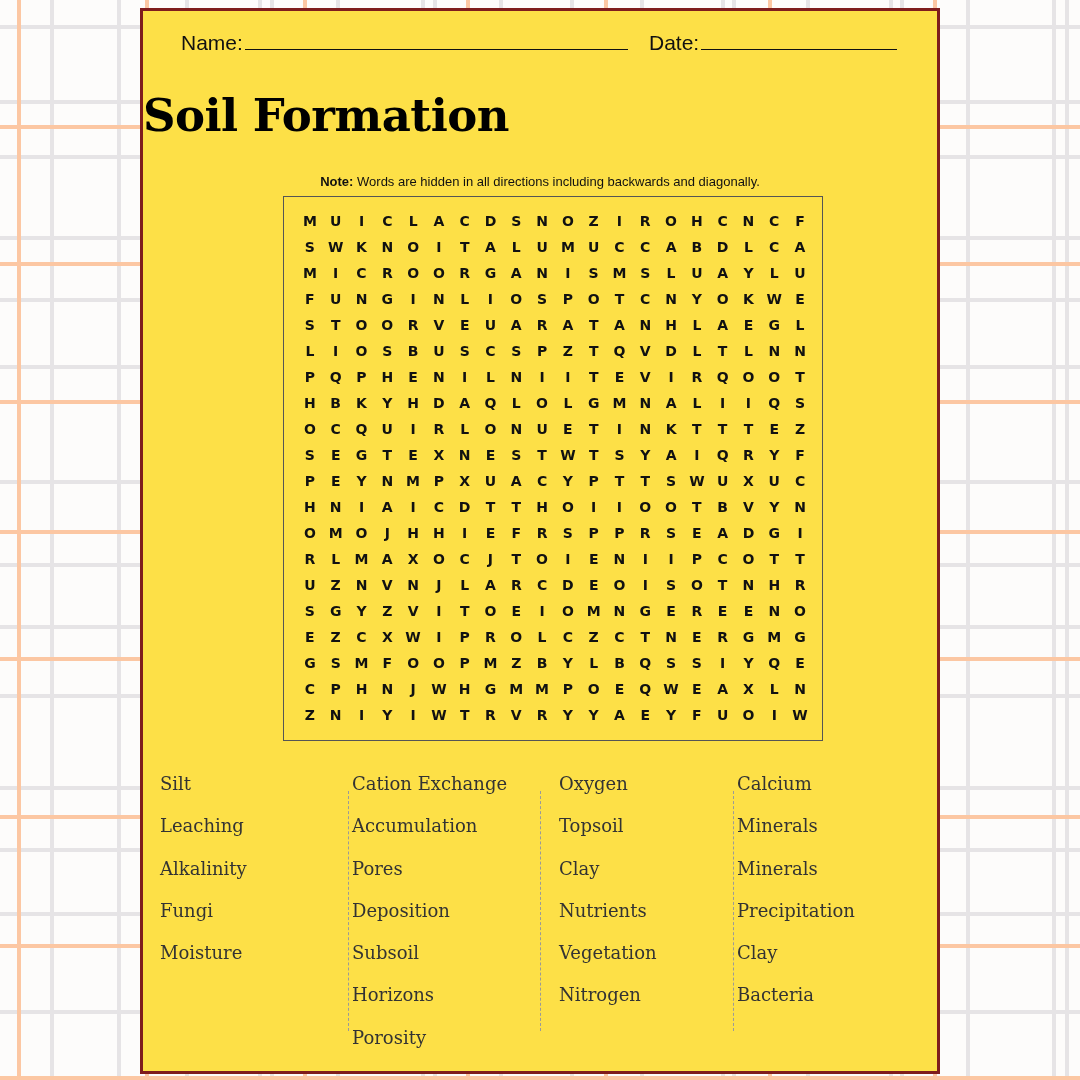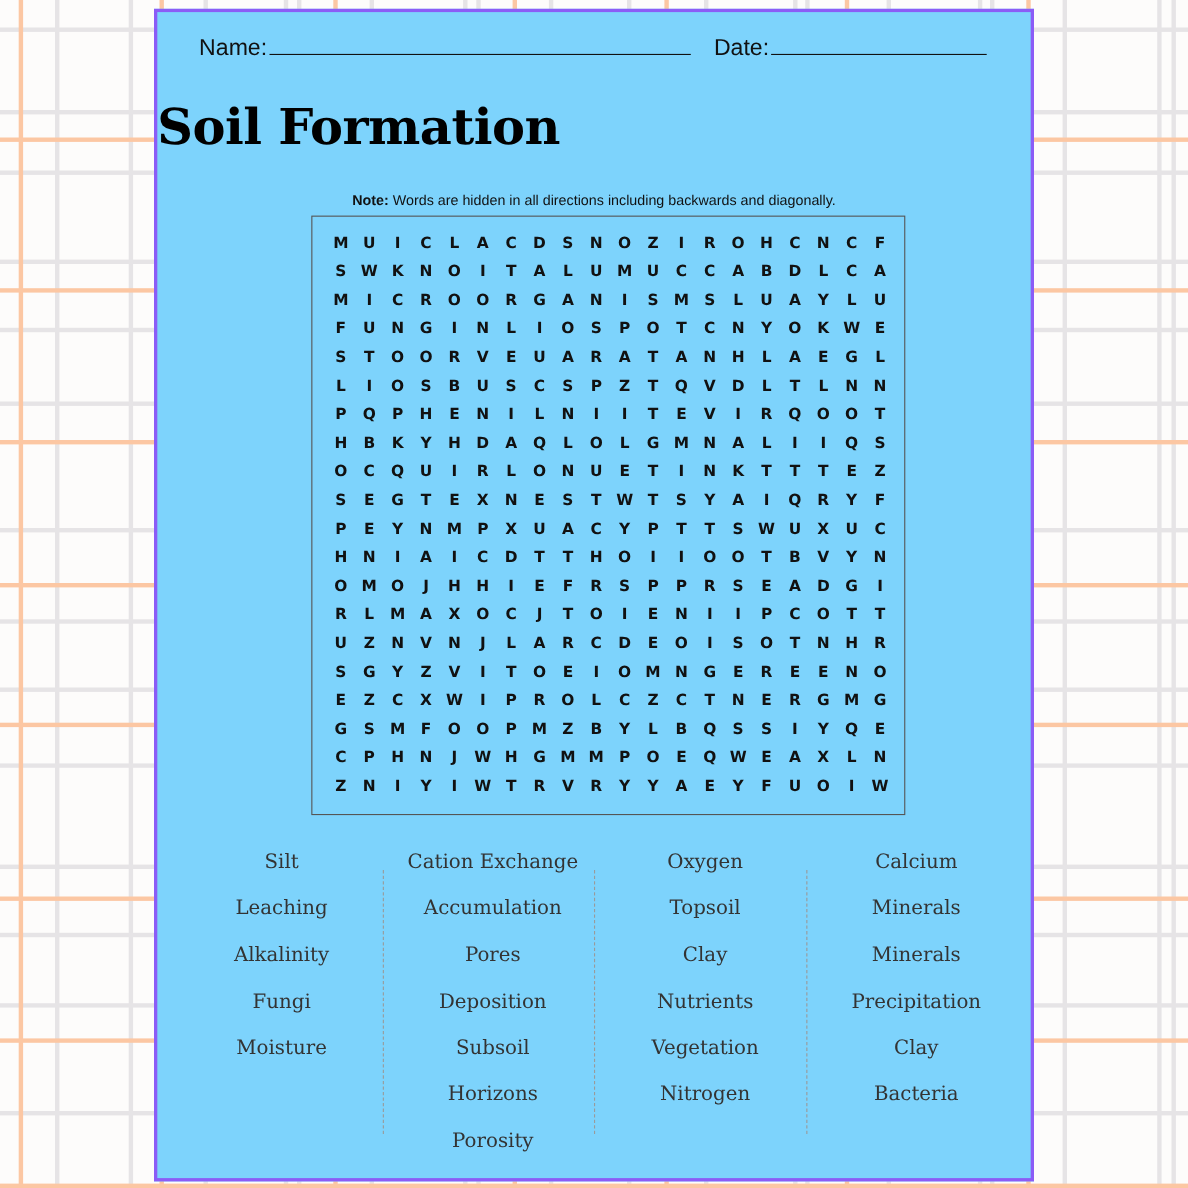--- a/index.html
+++ b/index.html
@@ -7,21 +7,21 @@
     width: 1080px; height: 1080px; position: relative; overflow: hidden;
     background: #fdfcfb;
     font-family: "Liberation Sans", sans-serif;
   }
   .bg-line { position: absolute; }
   .bg-v { top: 0; width: 4px; height: 1080px; }
   .bg-h { left: 0; height: 4px; width: 1080px; }
 
   .sheet {
     position: absolute; left: 140px; top: 8px; width: 794px; height: 1060px;
-    background: #7dd3fc; border: 3px solid #8b5cf6; box-sizing: content-box;
+    background: #fde047; border: 3px solid #7f1d1d; box-sizing: content-box;
   }
   .header-row {
     position: absolute; top: 20px; left: 38px; right: 38px; height: 30px;
     font-family: "Liberation Sans", sans-serif; font-size: 21px; color: #111;
   }
   .name-field { position: absolute; left: 0; top: 0; }
   .date-field { position: absolute; left: 468px; top: 0; }
   .underline {
     display: inline-block; border-bottom: 1.5px solid #111; vertical-align: baseline;
     height: 18px; margin-left: 2px;
@@ -45,21 +45,21 @@
     display: grid; grid-template-columns: repeat(20, 25.8px); grid-auto-rows: 26px;
   }
   .cell {
     font-family: "DejaVu Sans", sans-serif; font-weight: bold; font-size: 14px;
     text-align: center; line-height: 26px; color: #111;
   }
   .words {
     position: absolute; top: 758px; left: 0; width: 100%; height: 290px;
   }
   .word-col {
-    position: absolute; top: 0; width: 192px; text-align: center;
+    position: absolute; top: 0; width: 192px; text-align: left;
   }
   .word {
     font-family: "DejaVu Serif", serif; font-size: 18px; color: #333;
     height: 42.3px; line-height: 30px;
   }
   .sep {
     position: absolute; top: 22px; height: 240px; width: 0;
     border-left: 1.5px dashed #9a9a9a;
   }
 </style>
@@ -551,21 +551,21 @@
       </div>
       <div class="word-col" style="left: 209px;">
         <div class="word">Cation Exchange</div>
         <div class="word">Accumulation</div>
         <div class="word">Pores</div>
         <div class="word">Deposition</div>
         <div class="word">Subsoil</div>
         <div class="word">Horizons</div>
         <div class="word">Porosity</div>
       </div>
-      <div class="word-col" style="left: 402px;">
+      <div class="word-col" style="left: 416px;">
         <div class="word">Oxygen</div>
         <div class="word">Topsoil</div>
         <div class="word">Clay</div>
         <div class="word">Nutrients</div>
         <div class="word">Vegetation</div>
         <div class="word">Nitrogen</div>
       </div>
       <div class="word-col" style="left: 594px;">
         <div class="word">Calcium</div>
         <div class="word">Minerals</div>

